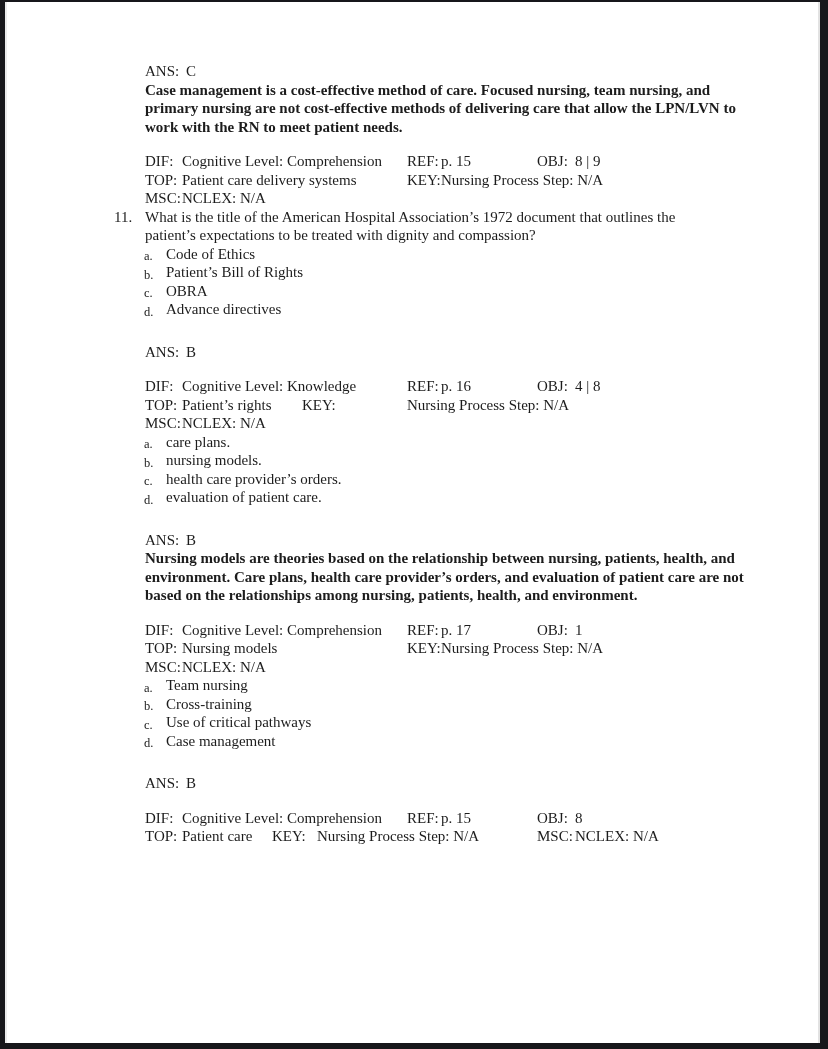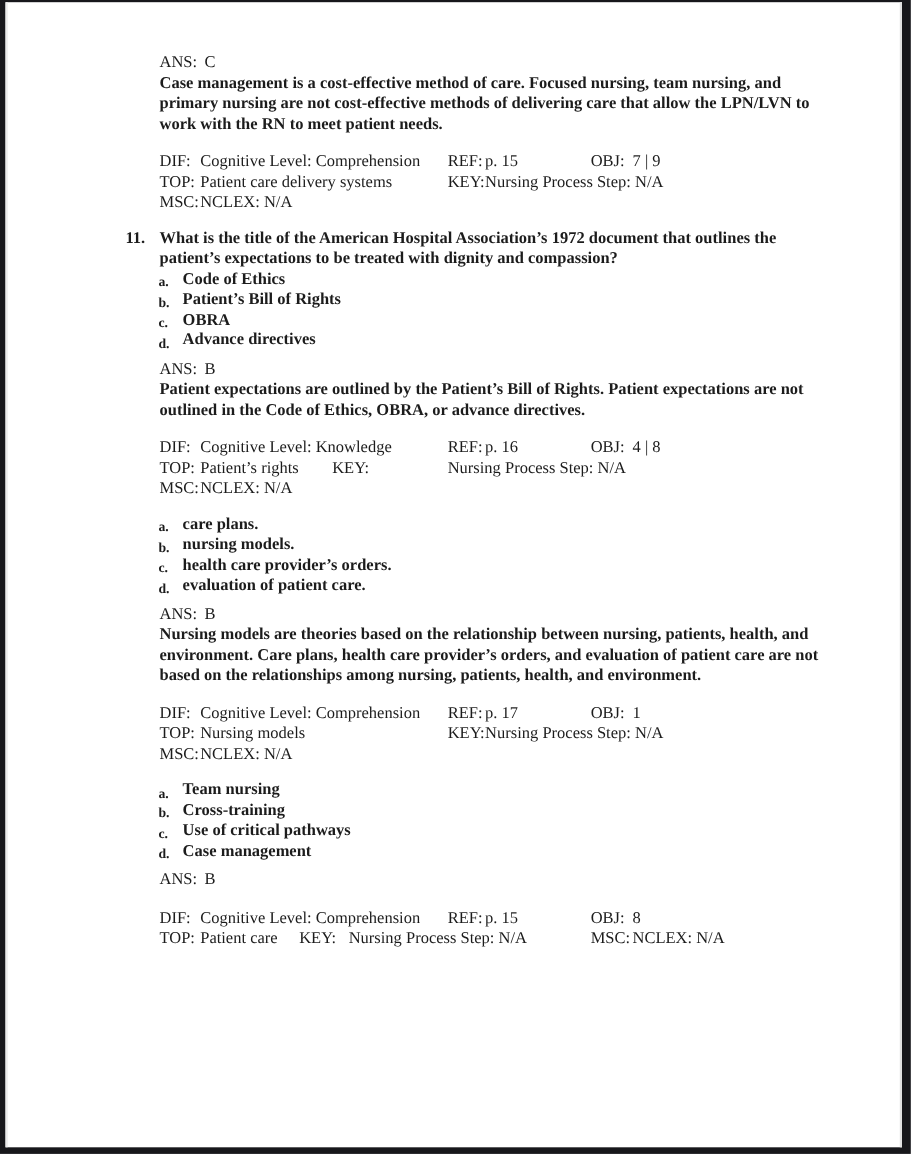--- a/index.html
+++ b/index.html
@@ -19,23 +19,23 @@
   }
   .content {
     position:absolute;
     left:138px; top:46px;
     width:640px;
     font-size:15px;
     line-height:18.5px;
     color:#1c1c1c;
   }
   section { margin:0; }
-  .q-block { margin-top:14px;font-weight:bold; }
-  .ans-sec { margin-top:8px; }
-  .ans-sec.first { margin-top:0; }
+  .q-block { margin-top:0; }
+  .ans-sec { margin-top:24px; }
+  .ans-sec.first { margin-top:14px; }
 
   .ans-line { height:18.5px; }
   .ans-label { display:inline-block; width:41px; }
 
   .expl { width:640px; white-space:pre-line;font-weight:bold; }
 
   .meta { margin-top:16px; }
   .mrow { position:relative; height:18.5px;text-align:right; }
   .mrow span { position:absolute; top:0; white-space:nowrap; }
   .p0   { left:0; }
@@ -68,21 +68,21 @@
       <div class="expl">Case management is a cost-effective method of care. Focused nursing, team nursing, and
 primary nursing are not cost-effective methods of delivering care that allow the LPN/LVN to
 work with the RN to meet patient needs.</div>
       <div class="meta">
         <div class="mrow">
           <span class="p0">DIF:</span>
           <span class="p37">Cognitive Level: Comprehension</span>
           <span class="p262">REF:</span>
           <span class="p296">p. 15</span>
           <span class="p392">OBJ:</span>
-          <span class="p430">7 | 9</span>
+          <span class="p430">8 | 9</span>
         </div>
         <div class="mrow">
           <span class="p0">TOP:</span>
           <span class="p37">Patient care delivery systems</span>
           <span class="p262">KEY:</span>
           <span class="p296">Nursing Process Step: N/A</span>
         </div>
         <div class="mrow">
           <span class="p0">MSC:</span>
           <span class="p37">NCLEX: N/A</span>
@@ -113,22 +113,20 @@
           <span class="opt-letter">d.</span>
           <span>Advance directives</span>
         </div>
       </div>
     </section>
 
     <section class="ans-sec">
       <div class="ans-line">
         <span class="ans-label">ANS:</span><span>B</span>
       </div>
-      <div class="expl">Patient expectations are outlined by the Patient’s Bill of Rights. Patient expectations are not
-outlined in the Code of Ethics, OBRA, or advance directives.</div>
       <div class="meta">
         <div class="mrow">
           <span class="p0">DIF:</span>
           <span class="p37">Cognitive Level: Knowledge</span>
           <span class="p262">REF:</span>
           <span class="p296">p. 16</span>
           <span class="p392">OBJ:</span>
           <span class="p430">4 | 8</span>
         </div>
         <div class="mrow">

